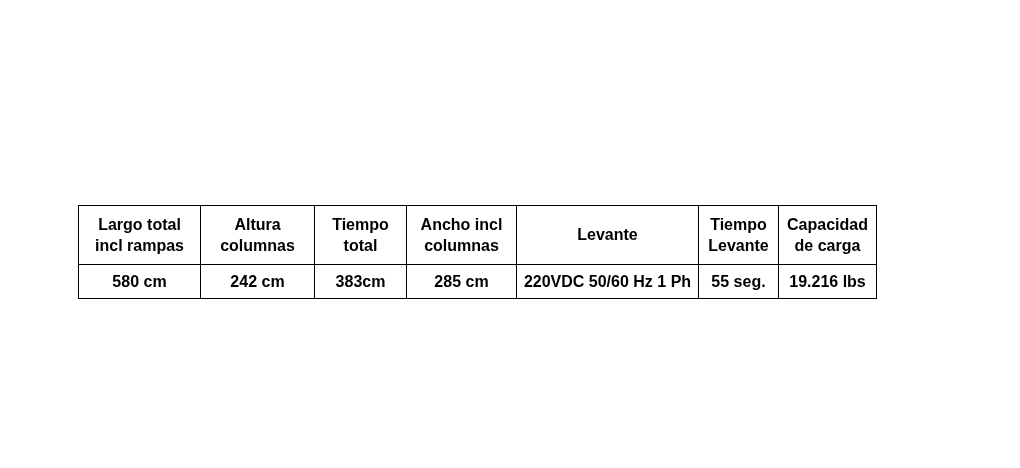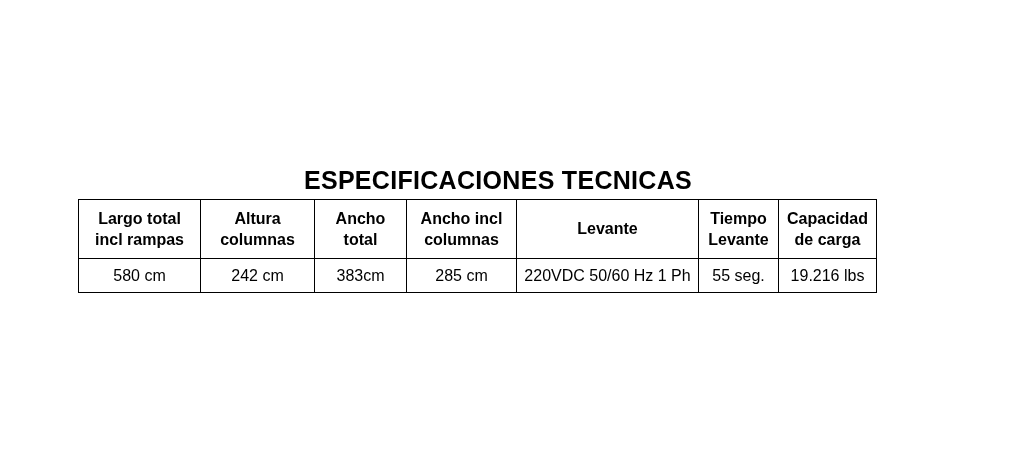--- a/index.html
+++ b/index.html
@@ -32,76 +32,75 @@
     text-align: center;
     font-size: 25px;
     font-weight: bold;
     letter-spacing: 0.3px;
     color: #000000;
   }
 
   .spec-table {
     position: absolute;
     left: 78px;
-    top: 199px;
+    top: 205px;
     border-collapse: collapse;
     table-layout: fixed;
   }
 
   .spec-table td {
     border: 1px solid #000000;
     padding: 3px 4px;
     text-align: center;
     vertical-align: middle;
     font-size: 16px;
     line-height: 1.32;
     color: #000000;
   }
 
   .spec-table thead td {
     font-weight: bold;
     height: 52px;
   }
 
   .spec-table tbody td {
-    font-weight: normal;
+    font-weight: bold;
     height: 27px;
   }
 
   
   .col-1 { width: 122px; }
   .col-2 { width: 114px; }
   .col-3 { width: 92px; }
   .col-4 { width: 110px; }
   .col-5 { width: 182px; }
   .col-6 { width: 80px; }
   .col-7 { width: 98px; }
 </style>
 </head>
 <body>
 
 <div class="sheet">
 
-  <div class="title">ESPECIFICACIONES TECNICAS</div>
 
   <table class="spec-table">
     <colgroup>
       <col class="col-1">
       <col class="col-2">
       <col class="col-3">
       <col class="col-4">
       <col class="col-5">
       <col class="col-6">
       <col class="col-7">
     </colgroup>
     <thead>
       <tr>
         <td>Largo total incl rampas</td>
         <td>Altura columnas</td>
-        <td>Ancho total</td>
+        <td>Tiempo total</td>
         <td>Ancho incl columnas</td>
         <td>Levante</td>
         <td>Tiempo Levante</td>
         <td>Capacidad de carga</td>
       </tr>
     </thead>
     <tbody>
       <tr>
         <td>580 cm</td>
         <td>242 cm</td>

